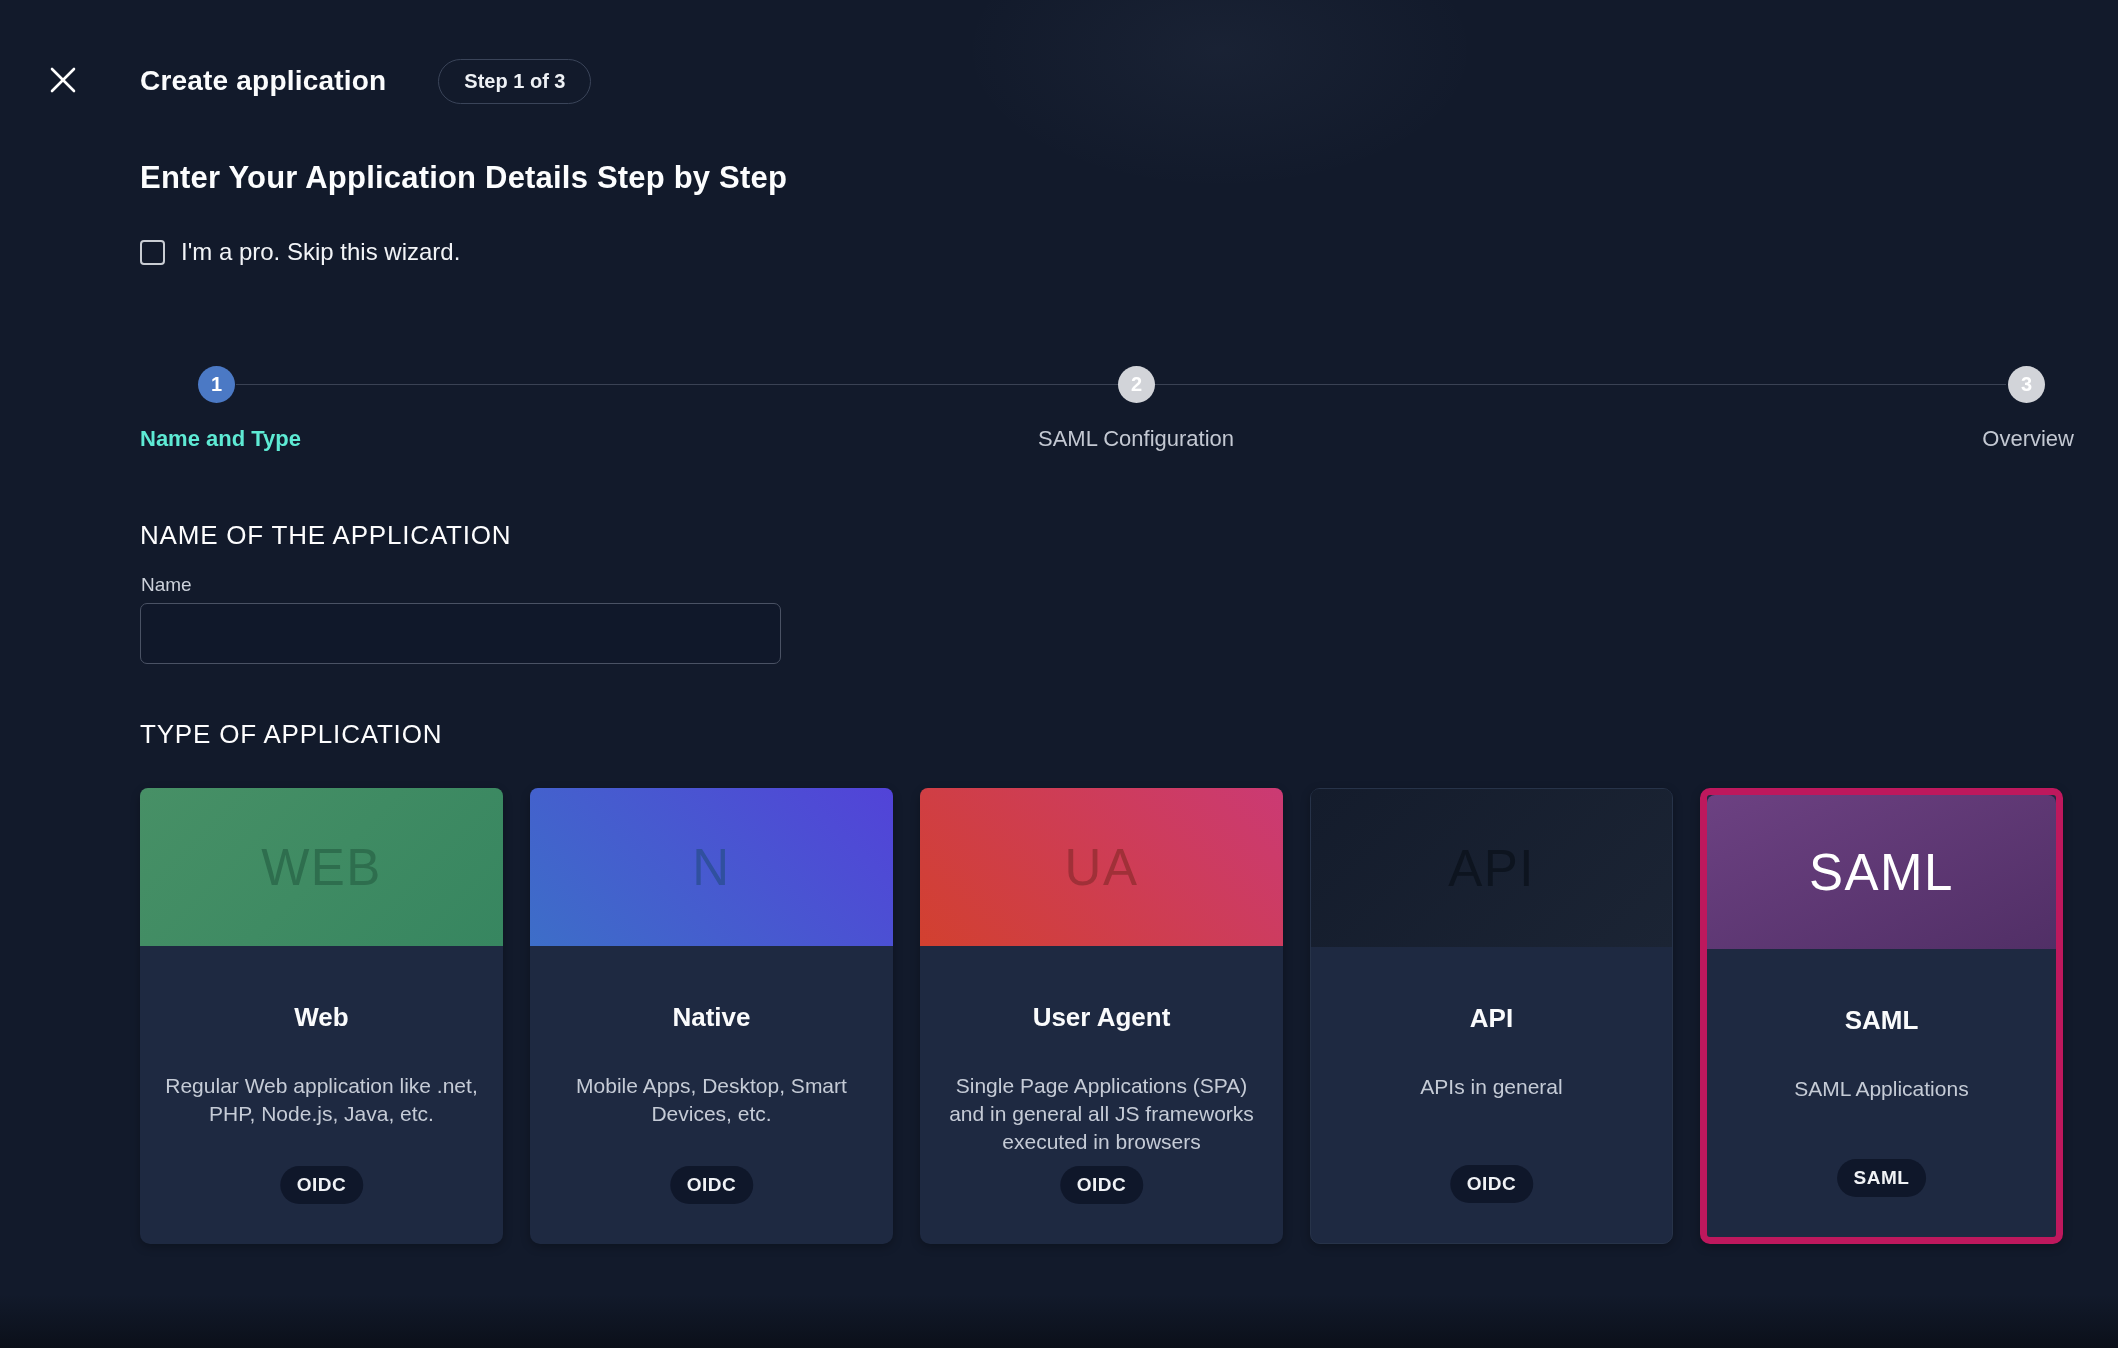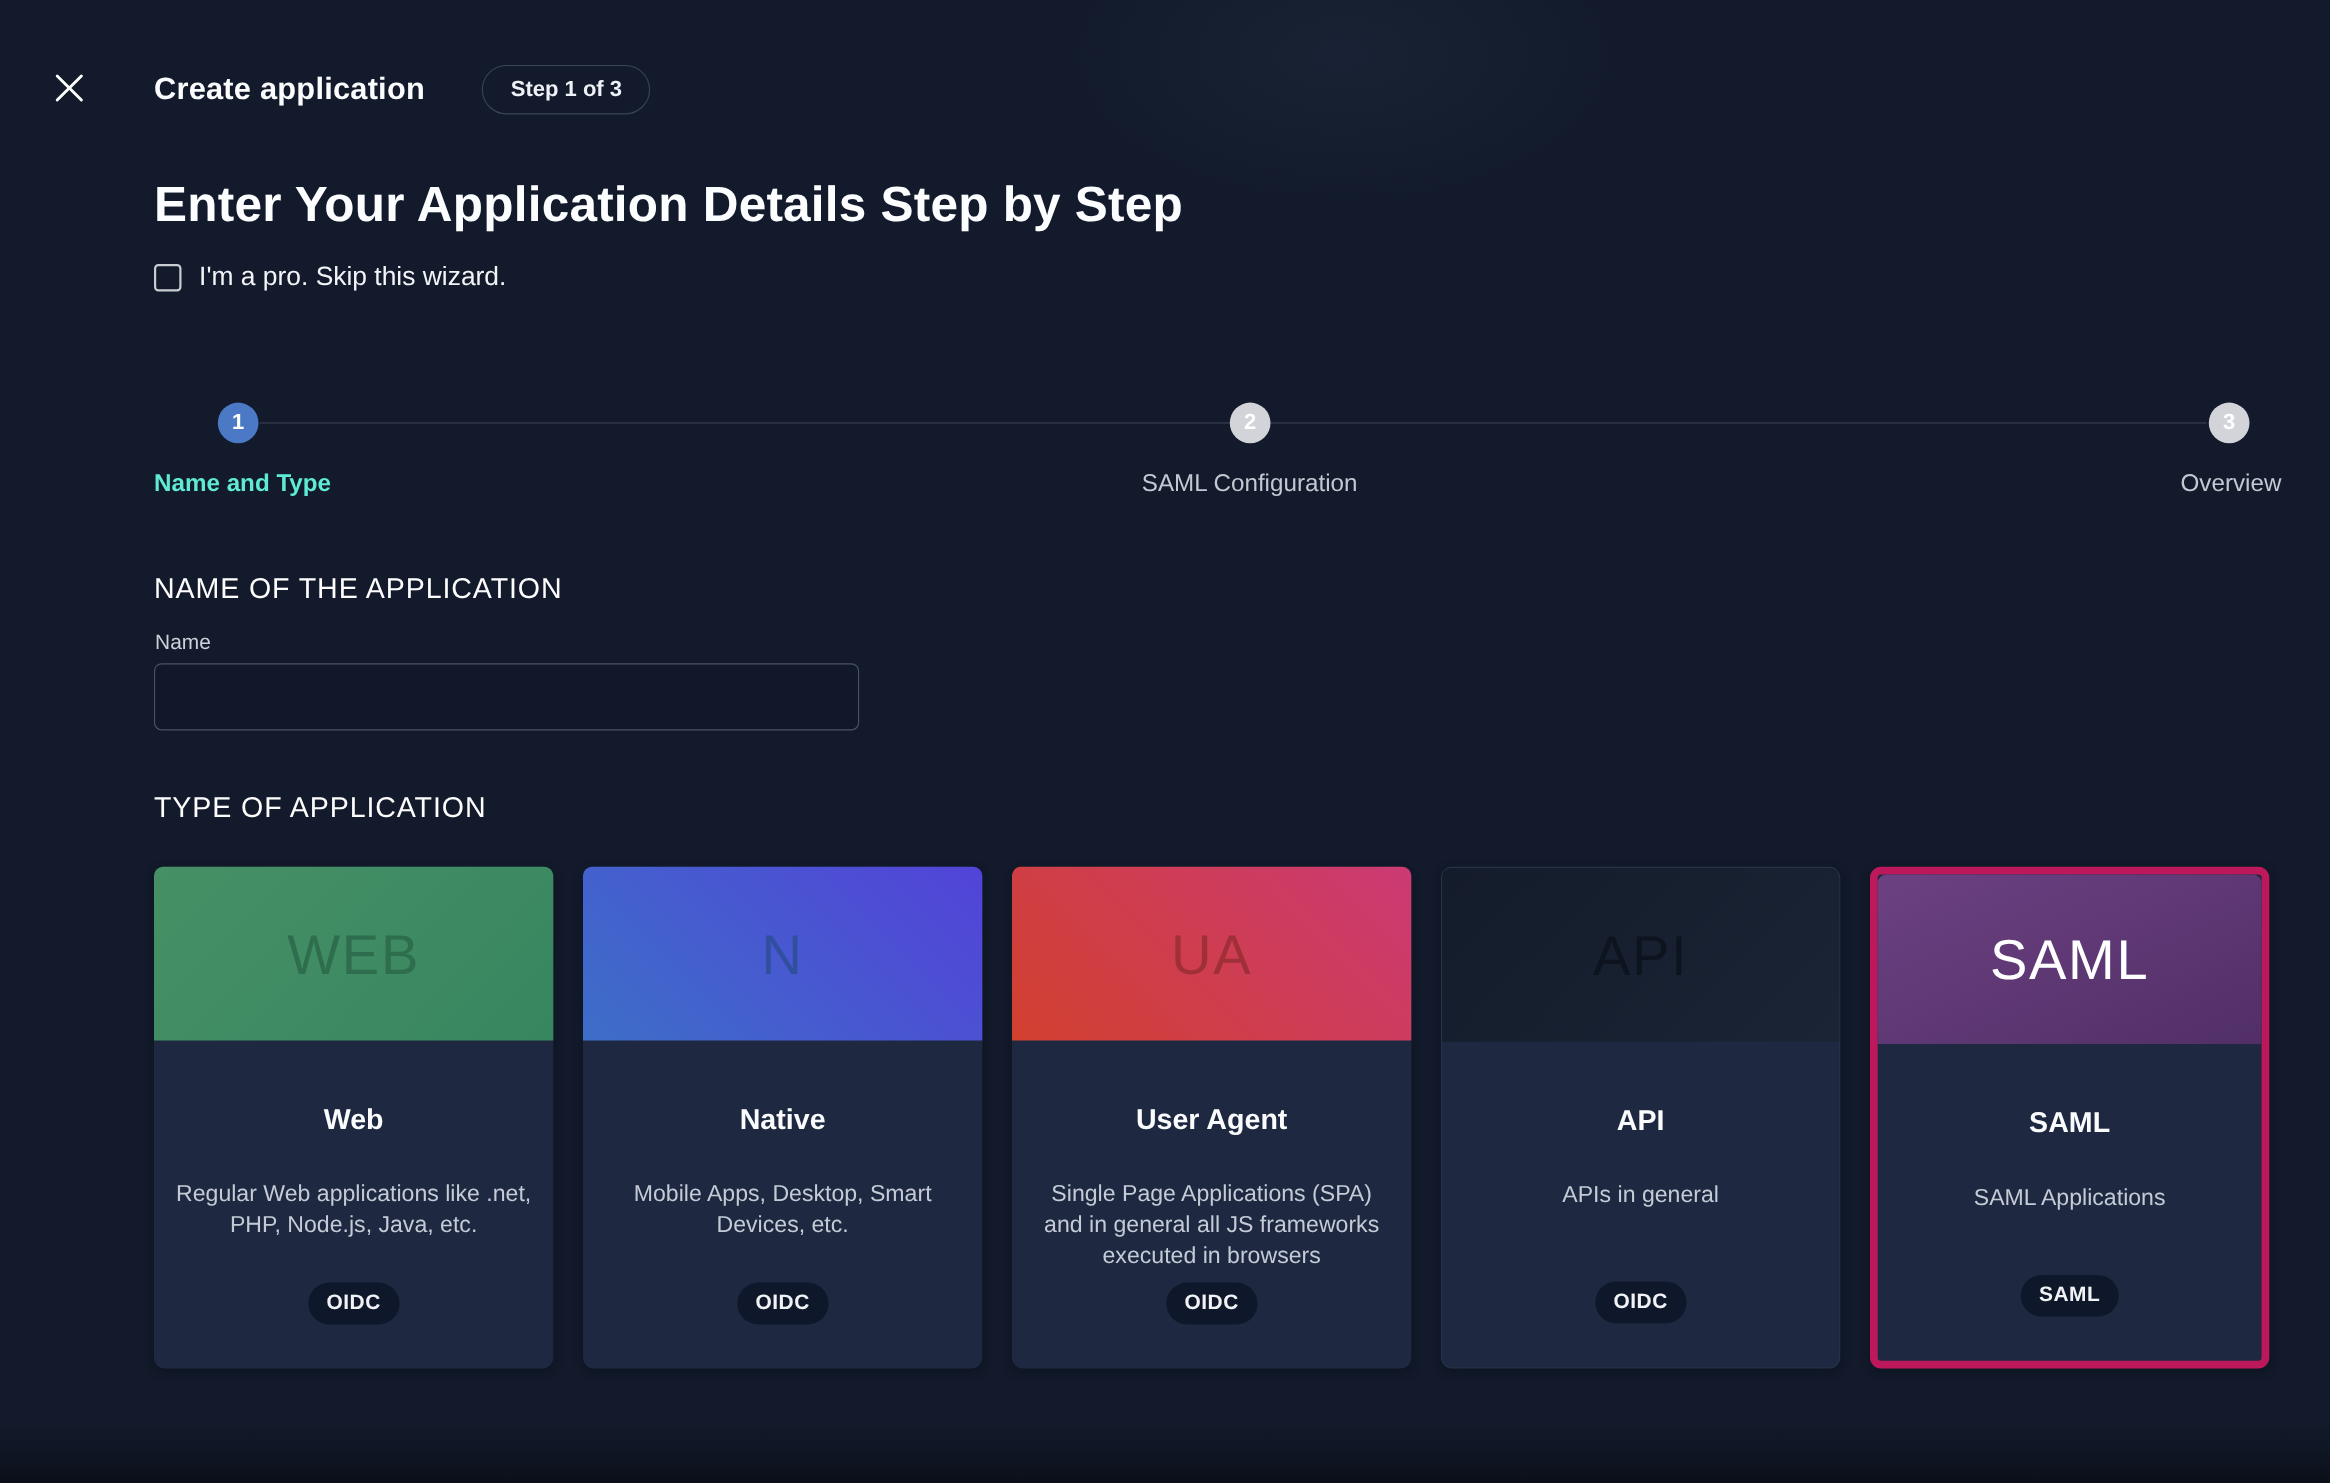--- a/index.html
+++ b/index.html
@@ -18,21 +18,21 @@
     background:linear-gradient(to bottom,rgba(9,13,21,0) 0%,rgba(9,13,21,0.5) 65%,#0b0f19 100%);}
 
   
   .topbar{position:absolute;left:45px;top:56px;display:flex;align-items:center;height:50px;}
   .close-btn{width:36px;height:36px;display:flex;align-items:center;justify-content:center;cursor:pointer;background:none;border:none;padding:0;}
   .page-title{margin-left:59px;font-size:28px;font-weight:700;color:#fbfcfd;letter-spacing:0.2px;}
   .step-pill{margin-left:52px;display:inline-flex;align-items:center;justify-content:center;
     padding:10px 25px;border:1px solid #3a4459;border-radius:24px;
     font-size:20px;font-weight:600;color:#eef1f5;}
 
-  .h1{position:absolute;left:140px;top:160px;font-size:45px;font-weight:700;color:#fcfdfe;letter-spacing:0.2px;}
+  .h1{position:absolute;left:140px;top:160px;font-size:31px;font-weight:700;color:#fcfdfe;letter-spacing:0.2px;}
 
   .skip-row{position:absolute;left:140px;top:238px;display:flex;align-items:center;cursor:pointer;text-align:right;}
   .checkbox{width:25px;height:25px;border:2.5px solid #c9cdd3;border-radius:4px;background:transparent;box-sizing:border-box;}
   .skip-label{margin-left:16px;font-size:24px;font-weight:500;color:#f2f4f7;}
 
   
   .stepper{position:absolute;left:140px;top:366px;width:1934px;height:100px;}
   .step-line{position:absolute;top:18px;left:96px;width:1770px;height:1px;background:#3a4254;}
   .step-circle{position:absolute;top:0;width:37px;height:37px;border-radius:50%;
     background:#d2d4d9;color:#ffffff;display:flex;align-items:center;justify-content:center;
@@ -116,21 +116,21 @@
 <div class="field-label">Name</div>
 <input type="text" class="name-input" value="" style="">
 
 <div class="section-title type-section">TYPE OF APPLICATION</div>
 
 <div class="cards-row">
 
   <div class="type-card">
     <div class="card-head" style="background: linear-gradient(135deg, rgb(71, 144, 102), rgb(55, 134, 96)); color: rgb(46, 110, 78);">WEB</div>
     <div class="card-title">Web</div>
-    <div class="card-desc">Regular Web applications like .net, PHP, Node.js, Java, etc.</div>
+    <div class="card-desc">Regular Web application like .net, PHP, Node.js, Java, etc.</div>
     <div class="card-badge">OIDC</div>
   </div>
 
   <div class="type-card">
     <div class="card-head" style="background: linear-gradient(45deg, rgb(61, 110, 200), rgb(82, 67, 216)); color: rgb(48, 80, 159);">N</div>
     <div class="card-title">Native</div>
     <div class="card-desc">Mobile Apps, Desktop, Smart Devices, etc.</div>
     <div class="card-badge">OIDC</div>
   </div>
 

